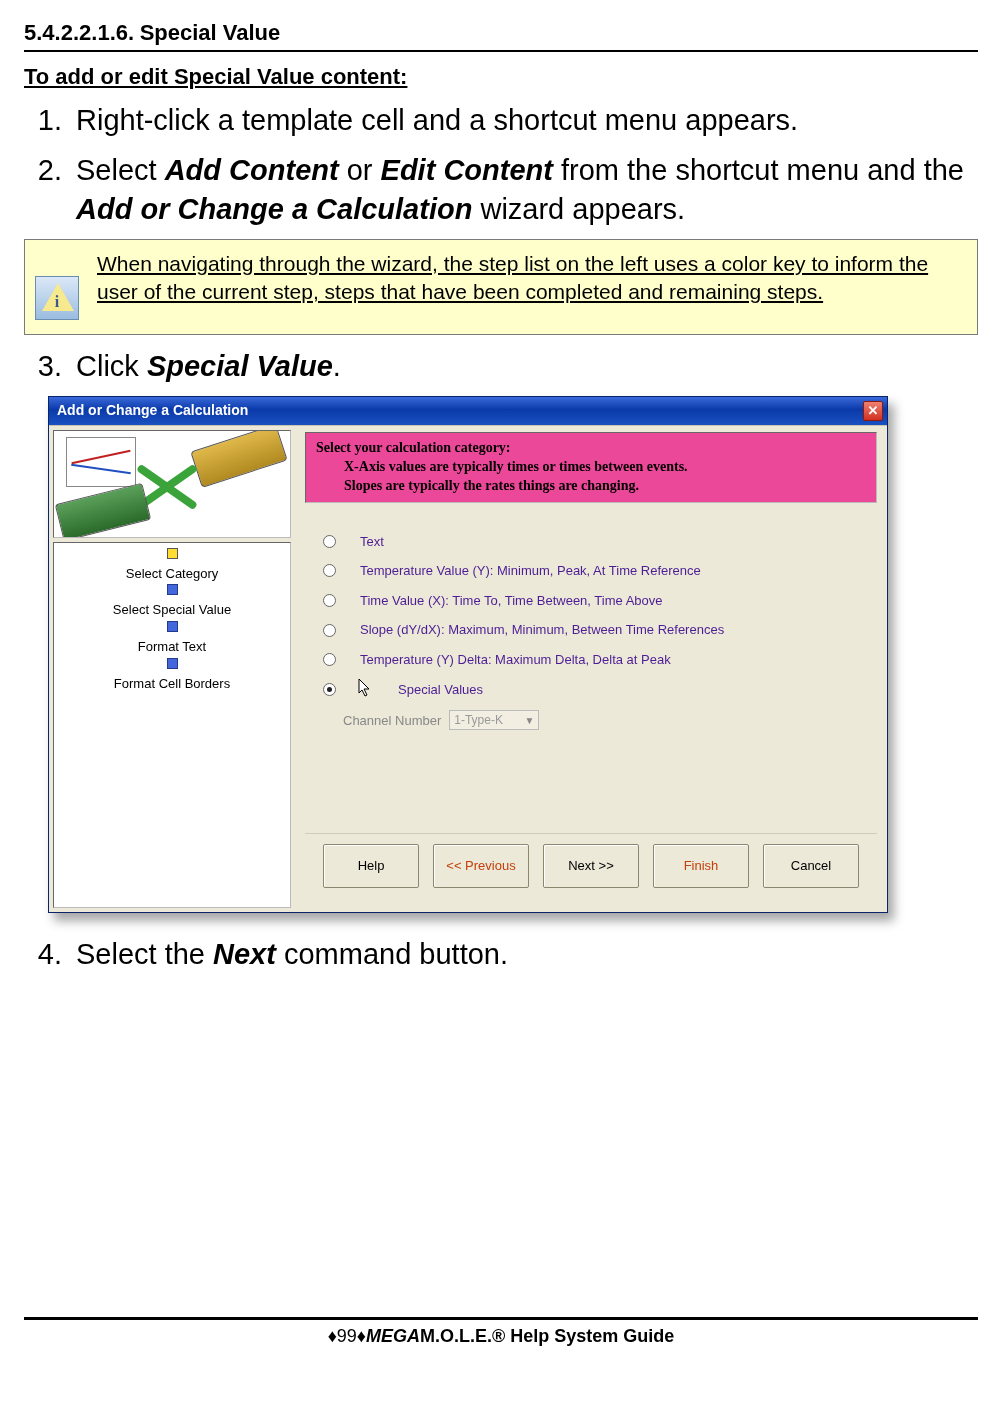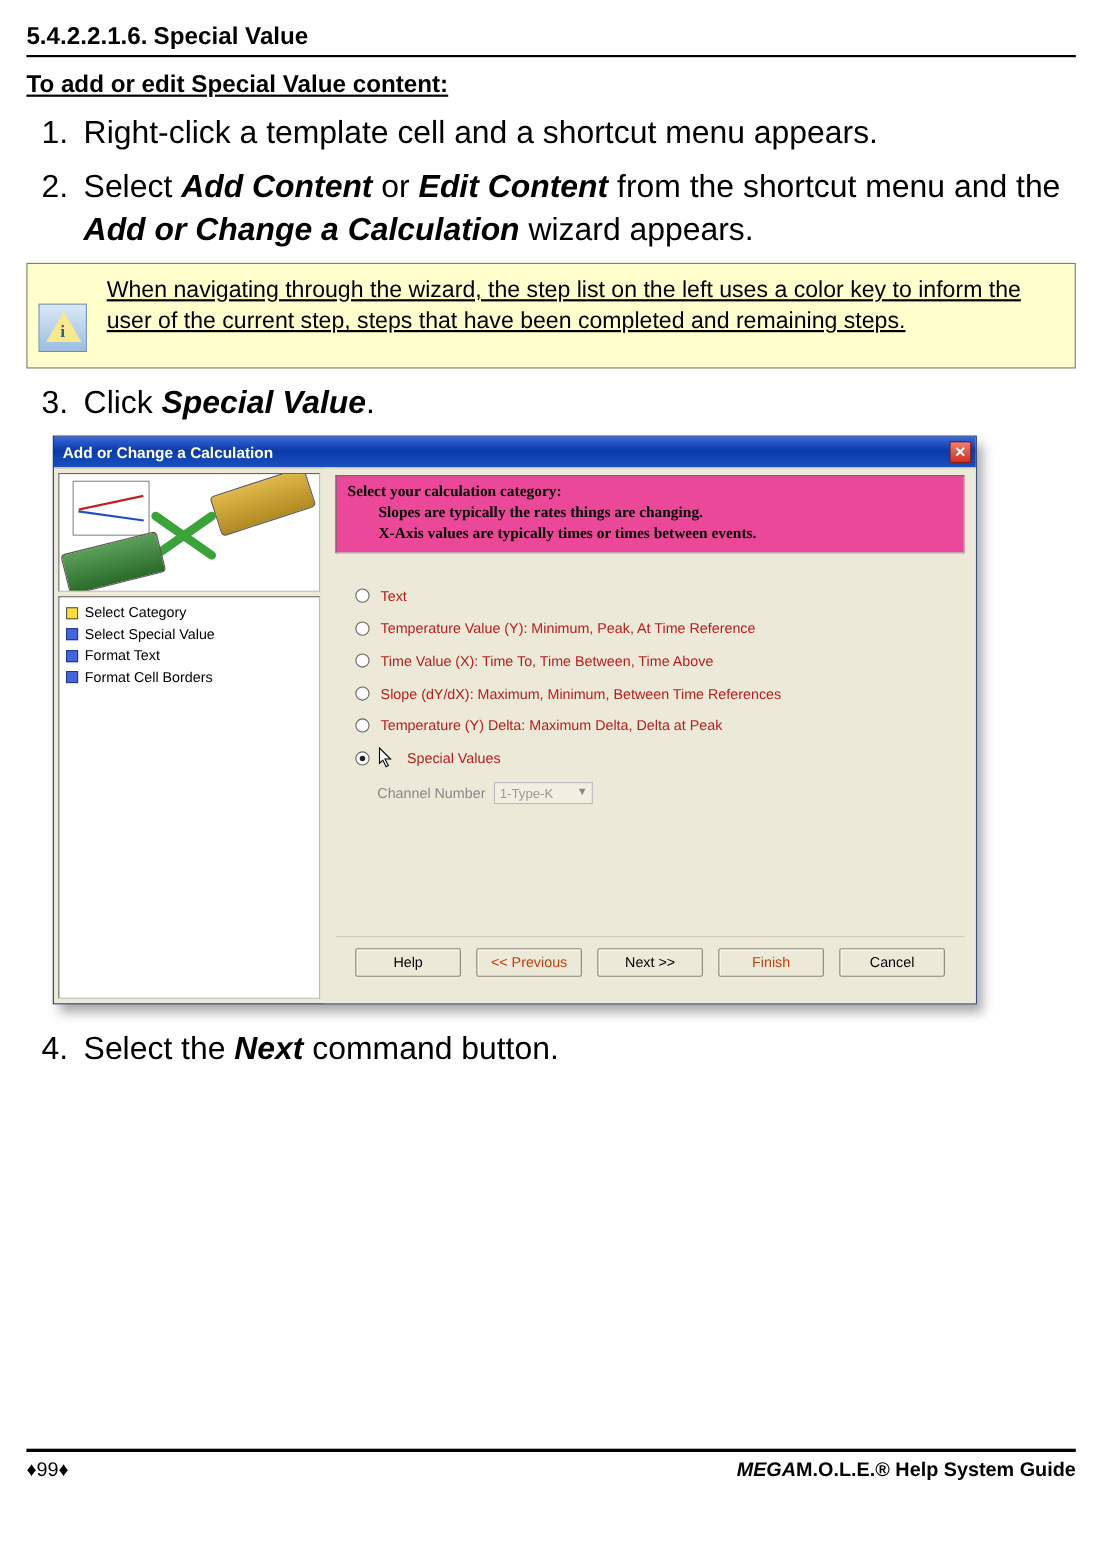--- a/index.html
+++ b/index.html
@@ -144,35 +144,35 @@
   }
   .greenX::before { transform: rotate(35deg); }
   .greenX::after  { transform: rotate(-35deg); }
   .steps-list {
     background: #fff;
     border: 1px inset #bbb;
     margin: 0 4px 4px 4px;
     height: 366px;
     padding: 4px 6px;
   }
-  .steps-list .srow { display: flex; align-items: center; gap: 6px; padding: 1px 0; font-size: 13px; }
+  .steps-list .srow { display: flex; align-items: center; gap: 6px; padding: 1px 0; font-size: 13px; flex-direction: column; }
   .sq { width: 11px; height: 11px; border: 1px solid #555; display: inline-block; }
   .sq.y { background: #ffdd33; }
   .sq.b { background: #4466dd; border-color: #223a8a; }
   .rightcol {
     flex: 1;
     background: #ece9d8;
     padding: 6px 10px 10px 10px;
     display: flex;
     flex-direction: column;
   }
   .prompt { background: #ec4899; border: 1px inset #bbb; padding: 6px 10px; font-size: 14px; font-family: "Times New Roman", serif; }
   .prompt .hd { font-weight: bold; }
   .options { flex: 1; padding: 18px 8px 8px 18px; }
-  .opt { display: flex; align-items: center; gap: 10px; margin: 12px 0; font-size: 13px; color: #b91c1c; }
+  .opt { display: flex; align-items: center; gap: 24px; margin: 12px 0; font-size: 13px; color: #4c1d95; }
   .radio {
     width: 13px; height: 13px; border-radius: 50%;
     border: 1px solid #666; background: #fff; display: inline-block; position: relative; flex: 0 0 13px;
   }
   .radio.sel::after { content: ""; position: absolute; left: 3px; top: 3px; width: 5px; height: 5px; border-radius: 50%; background: #222; }
   .cursor {
     position: relative; display: inline-block; width: 14px; height: 18px;
   }
   .cursor svg { position: absolute; left: -2px; top: -2px; }
   .chn-row { margin: 6px 0 0 20px; color: #888; display: flex; align-items: center; gap: 8px; font-size: 13px; }
@@ -181,35 +181,35 @@
     width: 90px; height: 20px; border: 1px solid #bbb; background: #f2efe2;
     color: #999; padding: 0 4px; font-size: 12px;
   }
   .chev { font-size: 10px; color: #888; }
   .btn-row {
     display: flex; justify-content: center; gap: 14px;
     padding: 10px 8px 14px 8px;
     border-top: 1px solid #d0ccb9;
   }
   .wbtn {
-    min-width: 96px; height: 26px;
+    min-width: 96px; height: 44px;
     background: #ece9d8;
     border: 1px solid #8a8670;
     border-radius: 2px;
     font-size: 13px;
     display: flex; align-items: center; justify-content: center;
     box-shadow: inset 1px 1px 0 #fff;
   }
   .wbtn.disabled { color: #c2410c; }
   .footer {
     border-top: 3px solid #000;
     margin-top: 20px;
     padding-top: 4px;
     display: flex;
-    justify-content: space-between;
+    justify-content: center;
     font-size: 18px;
     font-weight: bold;
   }
   .footer .left { font-weight: normal; }
   .footer .right span.mega-m { font-style: italic; font-weight: bold; }
 </style>
 </head>
 <body>
 
 <div class="page">
@@ -272,22 +272,22 @@
             </div>
           <div class="srow">
               <span class="sq b"></span>
               <span>Format Cell Borders</span>
             </div>
         </div>
       </div>
       <div class="rightcol">
         <div class="prompt">
           <div class="hd">Select your calculation category:</div>
+          <div class="hd" style="padding-left:28px">X-Axis values are typically times or times between events.</div>
           <div class="hd" style="padding-left:28px">Slopes are typically the rates things are changing.</div>
-          <div class="hd" style="padding-left:28px">X-Axis values are typically times or times between events.</div>
         </div>
         <div class="options">
           <div class="opt">
               <span class="radio"></span>
               <span>Text</span>
             </div>
           <div class="opt">
               <span class="radio"></span>
               <span>Temperature Value (Y):  Minimum, Peak, At Time Reference</span>
             </div>

